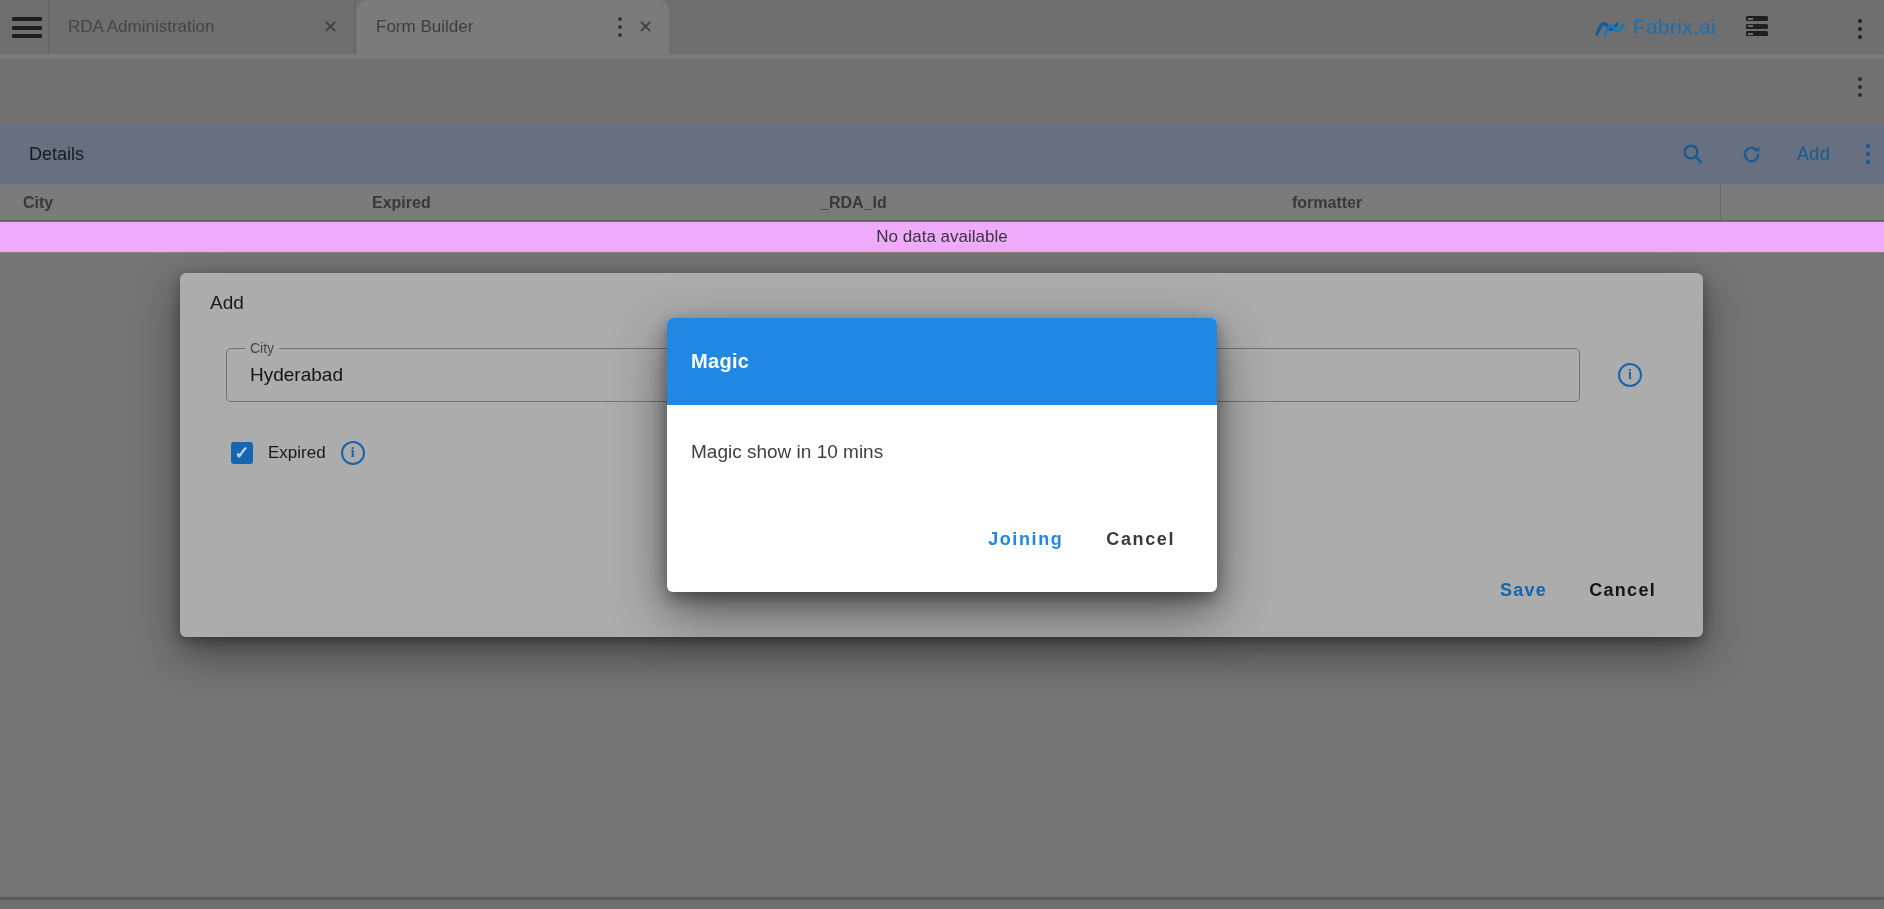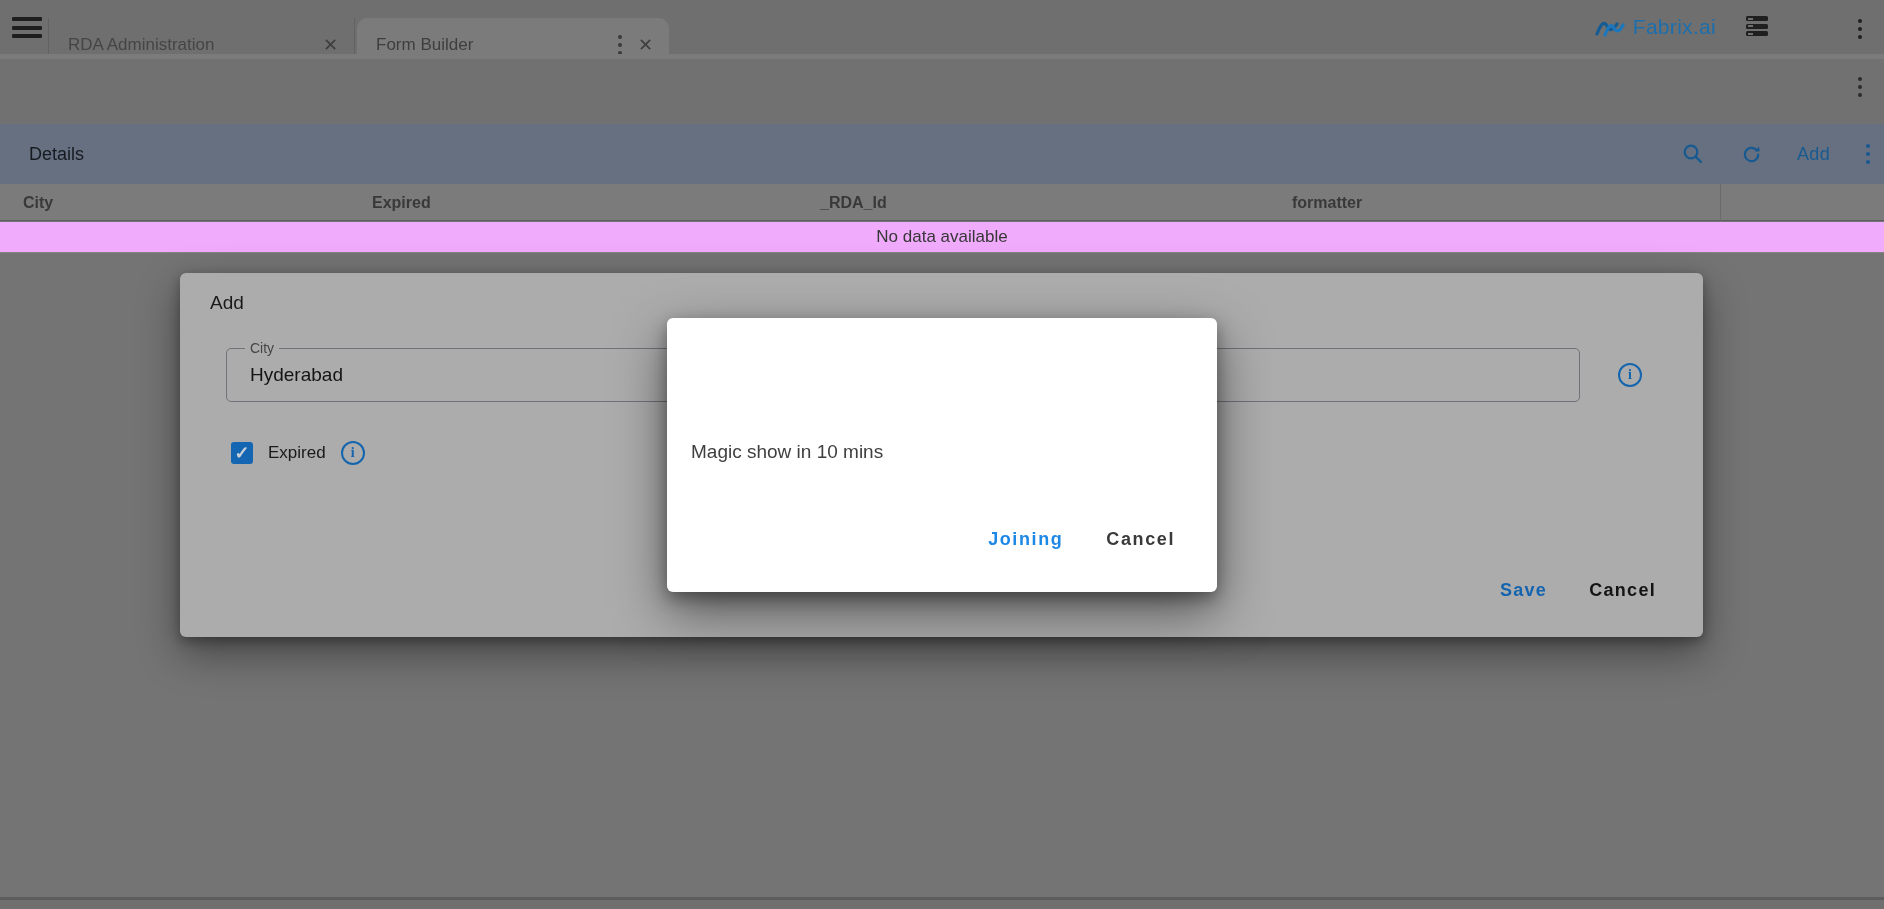--- a/index.html
+++ b/index.html
@@ -5,21 +5,21 @@
   * { margin:0; padding:0; box-sizing:border-box; }
   html,body { width:1884px; height:909px; }
   body { font-family:"Liberation Sans", sans-serif; background:#747474; position:relative; overflow:hidden; }
 
   
   .topbar { position:absolute; left:0; top:0; width:1884px; height:54px; background:#6F6F6F; }
   .topbar-strip { position:absolute; left:0; top:54px; width:1884px; height:5px; background:#7B7B7B; }
   .hamburger { position:absolute; left:12px; top:17px; width:30px; height:21px; display:flex; flex-direction:column; justify-content:space-between; cursor:pointer; }
   .hamburger span { display:block; height:4px; border-radius:1px; background:#1E1E1E; }
 
-  .tab { position:absolute; top:18px; height:54px; display:flex; align-items:center; }
+  .tab { position:absolute; top:0; height:54px; display:flex; align-items:center; }
   .tab1 { left:48px; width:307px; border-left:1px solid #626262; border-right:1px solid #626262; }
   .tab2 { left:357px; width:312px; background:#7B7B7B; border-radius:10px 10px 0 0;justify-content:flex-end; }
   .tab-label { font-size:17px; color:#454545; padding-left:19px; flex:1; white-space:nowrap; overflow:hidden; }
   .tab2 .tab-label { color:#3E3E3E; }
   .tab-close { font-size:18px; color:#3E3E3E; padding:0 16px 0 8px; cursor:pointer; }
   .kebab { display:inline-flex; flex-direction:column; gap:4px; padding:4px 6px; cursor:pointer; }
   .kebab i { width:4px; height:4px; border-radius:50%; background:#3A3A3A; }
   .tab-kebab { margin-right:2px; }
 
   .brand { position:absolute; top:0; height:54px; right:168px; display:flex; align-items:center; gap:8px; }
@@ -187,18 +187,21 @@
     <span class="info-icon">i</span>
   </div>
 
   <div class="add-actions">
     <button class="btn-text btn-save">Save</button>
     <button class="btn-text btn-cancel-add">Cancel</button>
   </div>
 </div>
 
 <div class="magic-dialog">
+  <div class="magic-header" style="background: rgb(32, 136, 226);">
+    <span class="magic-title">Magic</span>
+  </div>
   <div class="magic-message">Magic show in 10 mins</div>
   <div class="magic-actions">
     <button class="btn-text btn-joining" style="color: rgb(30, 136, 229);">Joining</button>
     <button class="btn-text btn-cancel-magic">Cancel</button>
   </div>
 </div>
 
 </body></html>

